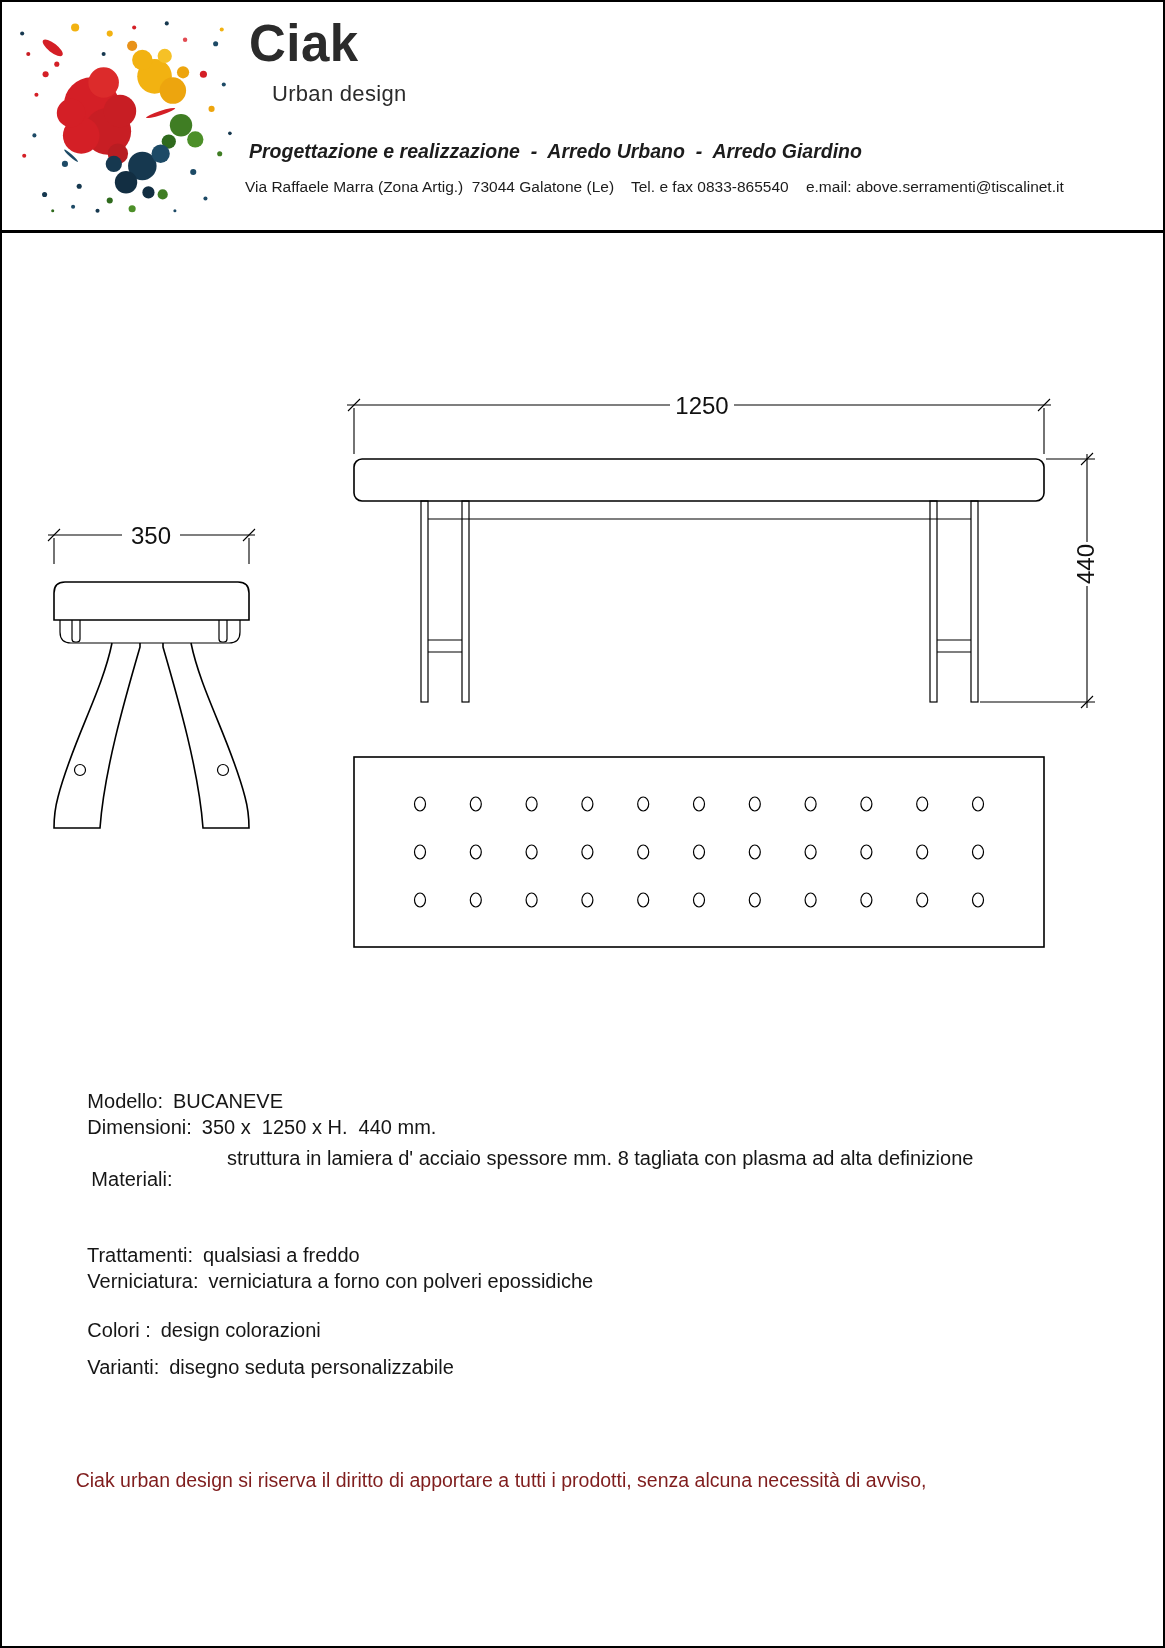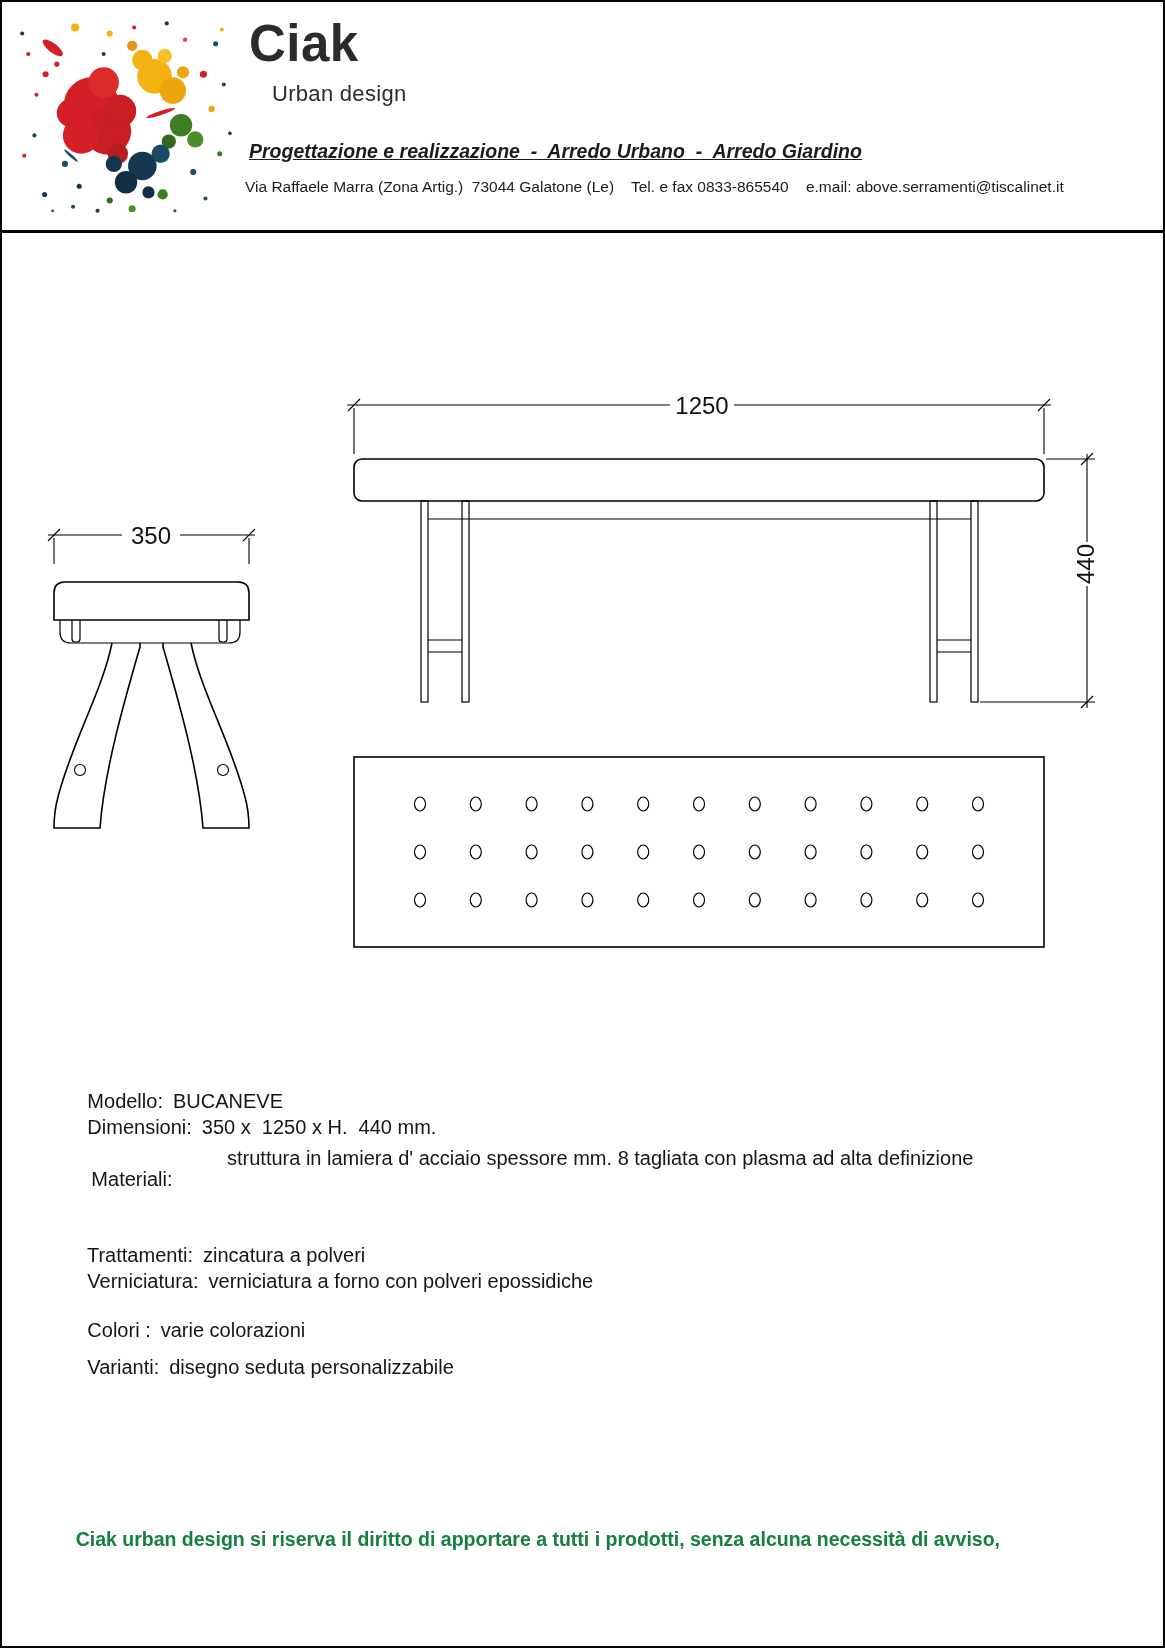--- a/index.html
+++ b/index.html
@@ -8,36 +8,36 @@
     position:relative; width:1165px; height:1648px;
     background:#fff; border:2px solid #000; overflow:hidden;
     font-family:"Liberation Sans", sans-serif; color:#161616;
   }
   .divider { position:absolute; left:0; right:0; top:228px; height:3px; background:#000; }
 
   
   .logo { position:absolute; left:10px; top:8px; width:224px; height:206px; }
   .brand { position:absolute; left:247px; top:12px; font-size:51px; font-weight:600; color:#2b2b2b; letter-spacing:.5px; }
   .brand-sub { position:absolute; left:250px; top:79px; font-size:22px; color:#2b2b2b; letter-spacing:.3px;margin-left:20px; }
-  .tagline { position:absolute; left:247px; top:138px; font-size:19.5px; font-style:italic; font-weight:600; color:#1c1c1c; white-space:pre;text-decoration:underline; }
+  .tagline { position:absolute; left:247px; top:138px; font-size:19.5px; font-style:italic; font-weight:600; color:#1c1c1c; white-space:pre; }
   .address { position:absolute; left:243px; top:176px; font-size:15.5px; color:#1c1c1c; white-space:pre; }
 
   
   .drawing { position:absolute; left:0; top:0; width:1165px; height:1648px; }
   .drawing line, .drawing path, .drawing rect, .drawing ellipse, .drawing circle { stroke:#000; fill:none; }
   .outline { stroke-width:1.6; }
   .thin { stroke-width:1.2; }
   .dim { stroke-width:1.1; }
   .drawing text { font-family:"Liberation Sans", sans-serif; font-size:24px; fill:#111; stroke:none; }
 
   
   .spec-row { position:absolute; left:52px; font-size:20px; white-space:pre; }
   .spec-row .lbl { margin-right:10px; }
   .materiali-lines { position:absolute; left:152px; top:0; line-height:27px; white-space:pre;margin-left:17px; }
-  .footer-note { position:absolute; left:52px; top:1496px; font-size:19.5px; line-height:27.5px; white-space:pre; color:#15803d;font-weight:bold; }
+  .footer-note { position:absolute; left:52px; top:1437px; font-size:19.5px; line-height:27.5px; white-space:pre; color:#7f1d1d; }
 </style>
 </head>
 <body>
 
 <div class="page">
 
   <header>
     <svg class="logo" viewBox="0 0 220 200" aria-hidden="true">
       <g>
 
@@ -212,27 +212,27 @@
     </div>
     <div class="spec-row" style="top:1091px">
       <span class="lbl">Dimensioni:</span><span>350 x  1250 x H.  440 mm.</span>
     </div>
     <div class="spec-row" style="top:1143px; left:56px; width:1060px;">
       <span class="lbl">Materiali:</span>
       <span class="materiali-lines"><span>struttura in lamiera d' acciaio spessore mm. 8 tagliata con plasma ad alta definizione</span><br>
       </span>
     </div>
     <div class="spec-row" style="top:1219px">
-      <span class="lbl">Trattamenti:</span><span>zincatura a polveri</span>
+      <span class="lbl">Trattamenti:</span><span>qualsiasi a freddo</span>
     </div>
     <div class="spec-row" style="top:1245px">
       <span class="lbl">Verniciatura:</span><span>verniciatura a forno con polveri epossidiche</span>
     </div>
     <div class="spec-row" style="top:1294px">
-      <span class="lbl">Colori :</span><span>varie colorazioni</span>
+      <span class="lbl">Colori :</span><span>design colorazioni</span>
     </div>
     <div class="spec-row" style="top:1331px">
       <span class="lbl">Varianti:</span><span>disegno seduta personalizzabile</span>
     </div>
   </section>
 
   <footer class="footer-note">
     <span>Ciak urban design si riserva il diritto di apportare a tutti i prodotti, senza alcuna necessità di avviso,</span><br>
   </footer>
 

